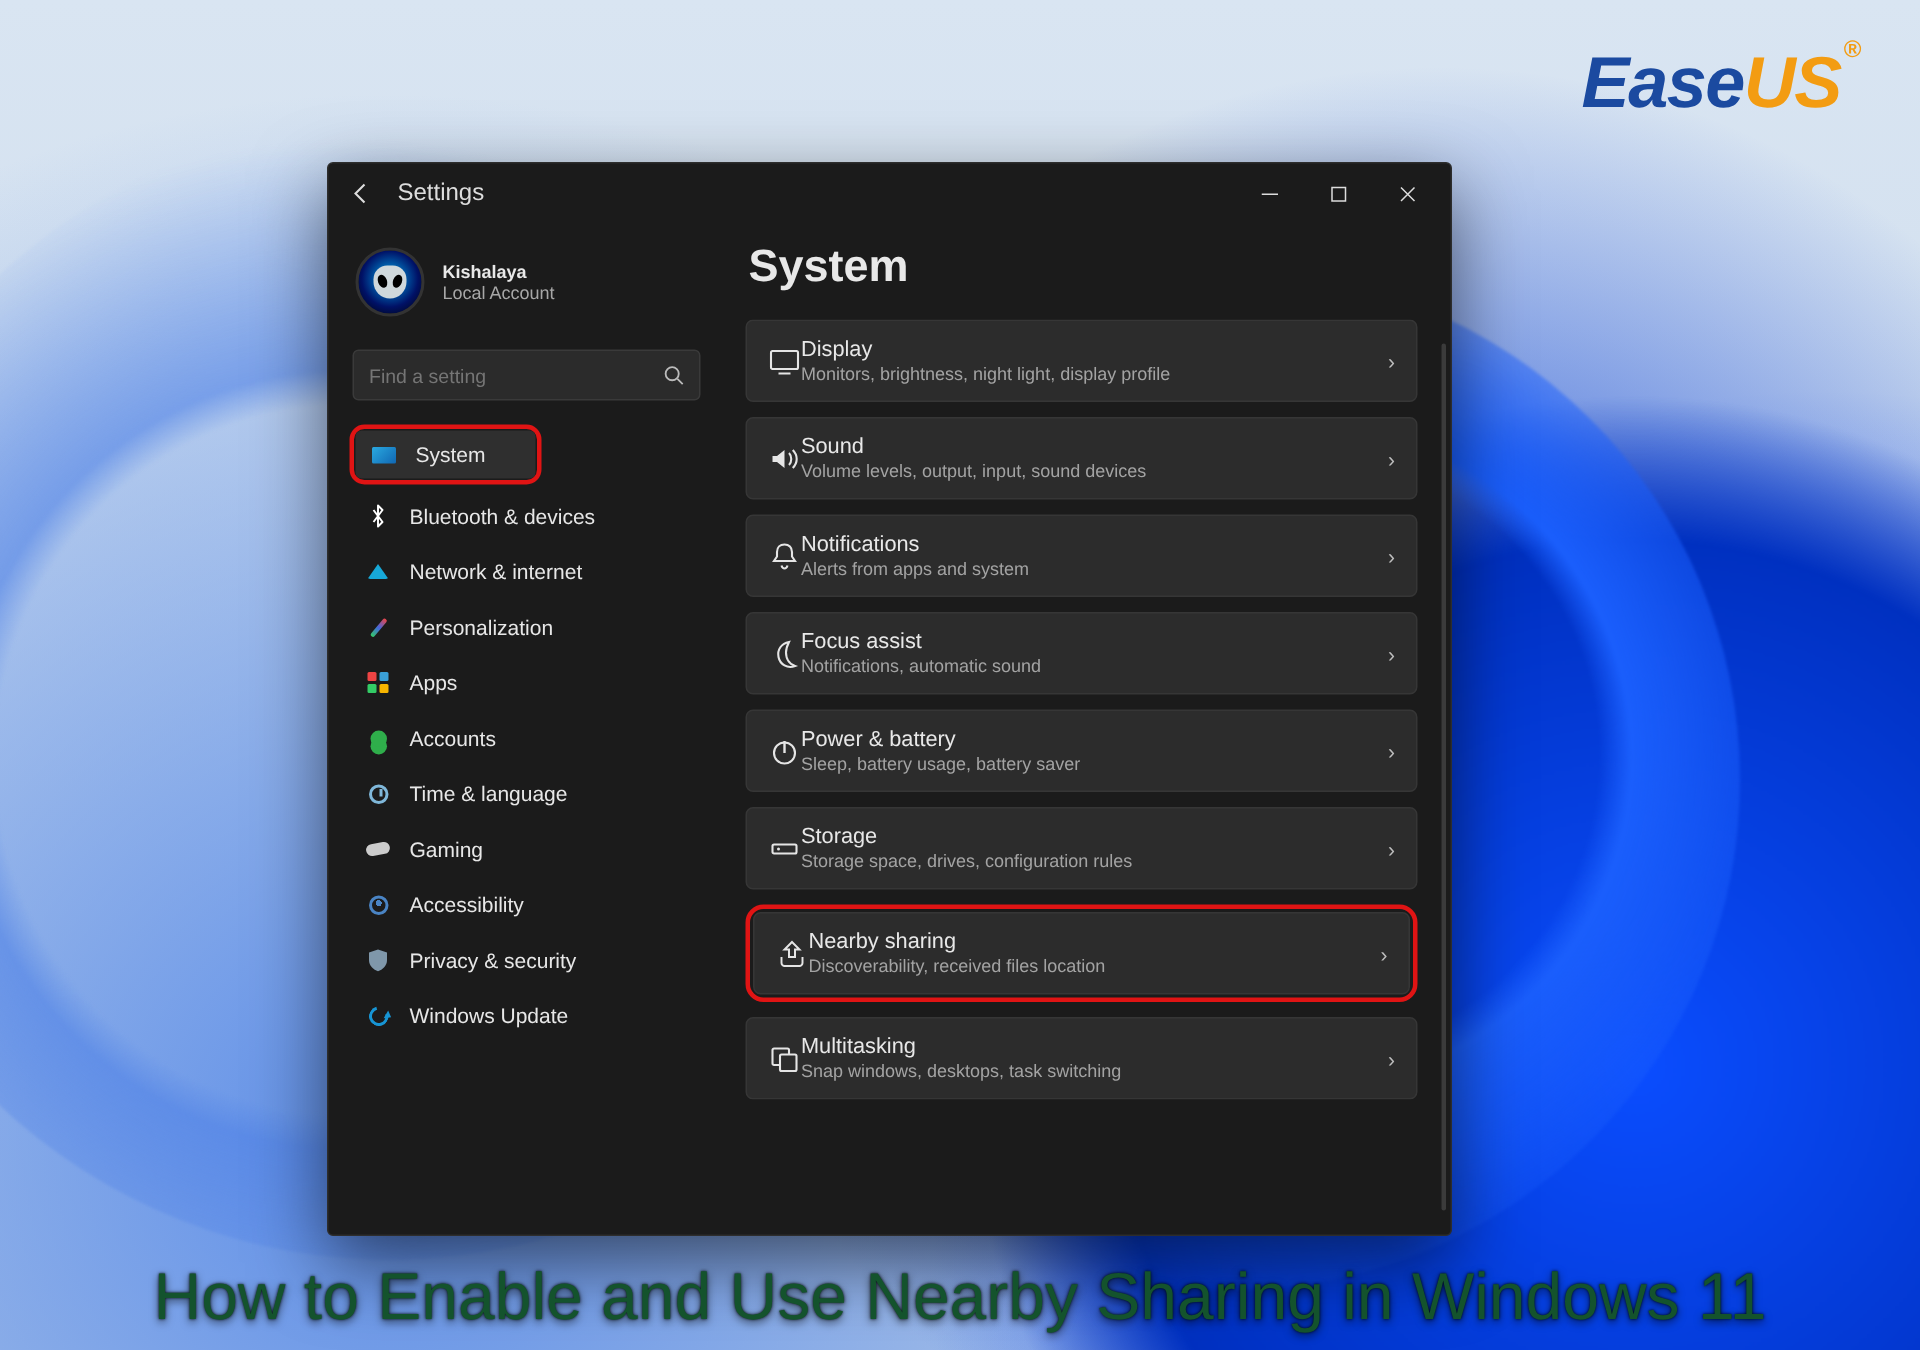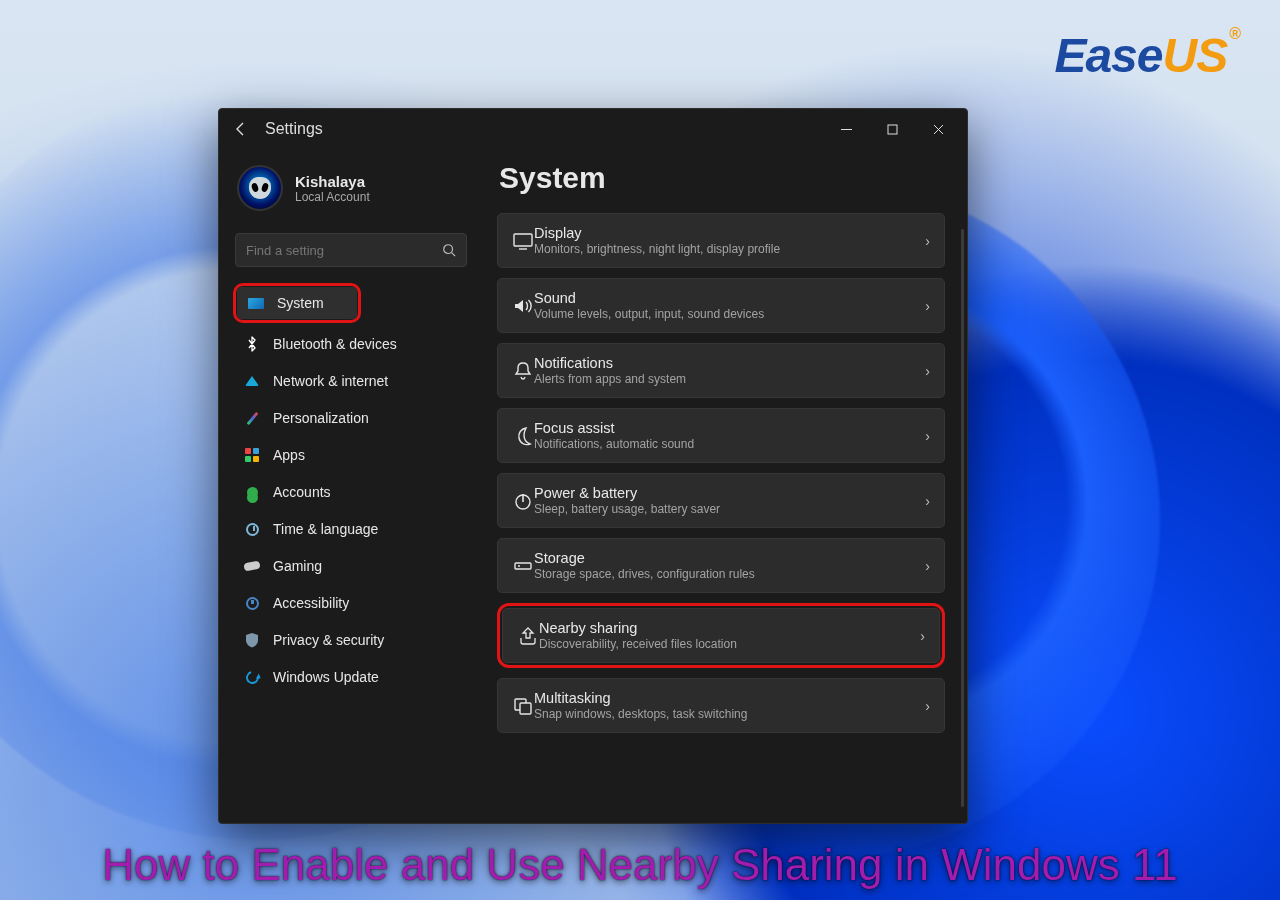--- a/index.html
+++ b/index.html
@@ -29,21 +29,21 @@
     font-weight: 800; font-style: italic; font-family: Arial, sans-serif;
     font-size: 48px; letter-spacing: -1px;
   }
   .brand .p1 { color: #1b4aa0; }
   .brand .p2 { color: #f39c12; }
   .brand .reg { font-size: 16px; color: #f39c12; font-style: normal; font-weight: 700; margin-left: 2px; position: relative; top: -22px;}
 
   
   .caption {
     position: absolute; left: 0; right: 0; bottom: 10px; text-align: center;
-    color: #a21caf; font-size: 44px; font-family: "Segoe UI Light","Segoe UI",Arial,sans-serif;
+    color: #14532d; font-size: 44px; font-family: "Segoe UI Light","Segoe UI",Arial,sans-serif;
     font-weight: 400;
     text-shadow: 0 2px 6px rgba(0,0,0,.6), 0 0 2px rgba(0,0,0,.9);
     white-space: nowrap;
   }
 
   
   .window {
     position: absolute; left: 218px; top: 108px; width: 750px; height: 716px;
     background: #1b1b1b; border: 1px solid #2d2d2d; border-radius: 4px;
     box-shadow: 0 18px 50px rgba(0,0,0,.55);
@@ -68,21 +68,21 @@
     border: 2px solid #333; display:flex; align-items:center; justify-content:center;
   }
   .avatar .alien { width:22px; height:22px; border-radius:50% 50% 60% 60%;
     background:#cfd8dc; position:relative; }
   .avatar .alien::before, .avatar .alien::after{
     content:""; position:absolute; width:6px; height:9px; background:#000; border-radius:50%;
     top:6px; transform: rotate(20deg);
   }
   .avatar .alien::before{ left:3px; transform:rotate(-20deg);}
   .avatar .alien::after{ right:3px; }
-  .profile .name { font-size:15px; font-weight:600; }
+  .profile .name { font-size:12px; font-weight:600; }
   .profile .sub { font-size:12px; color:#a7a7a7; }
 
   .search {
     display:flex; align-items:center; background:#2b2b2b; border:1px solid #3a3a3a;
     border-radius:4px; height:34px; padding:0 10px; margin: 4px 4px 16px 2px;
   }
   .search input {
     flex:1; background:transparent; border:none; outline:none; color:#ddd; font-size:13px;
   }
   .search .sicon { color:#bbb; }

